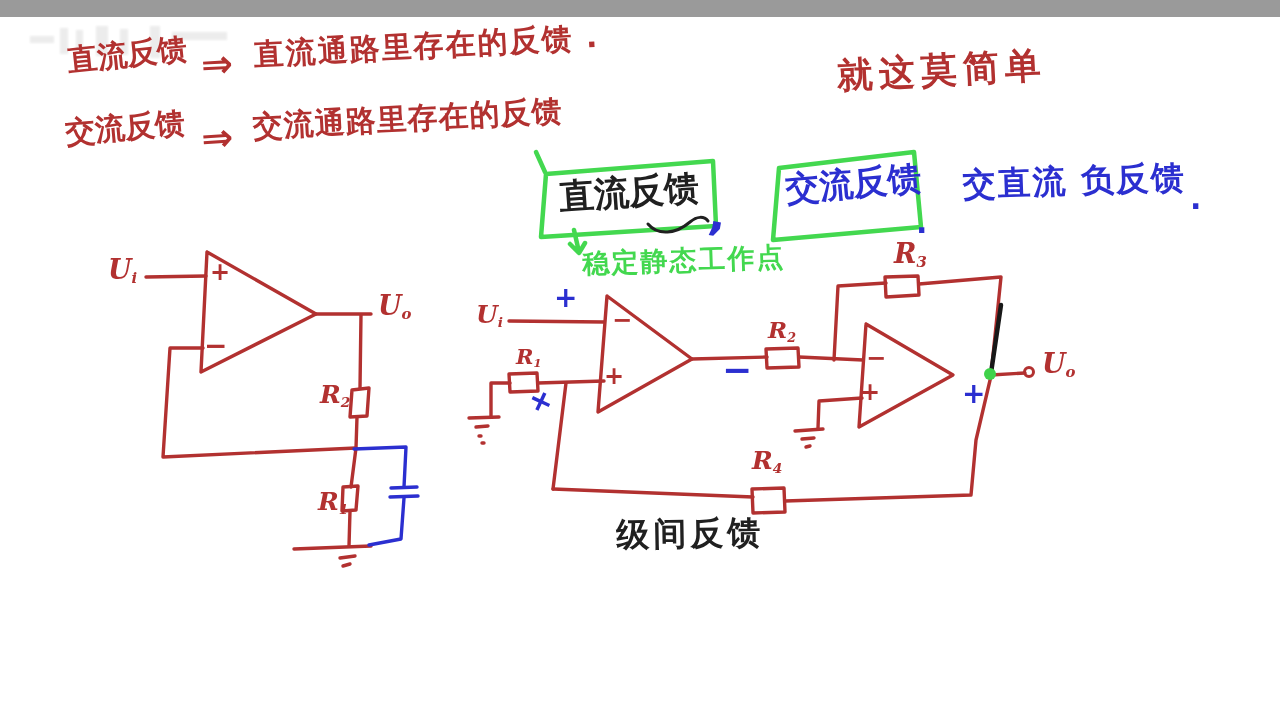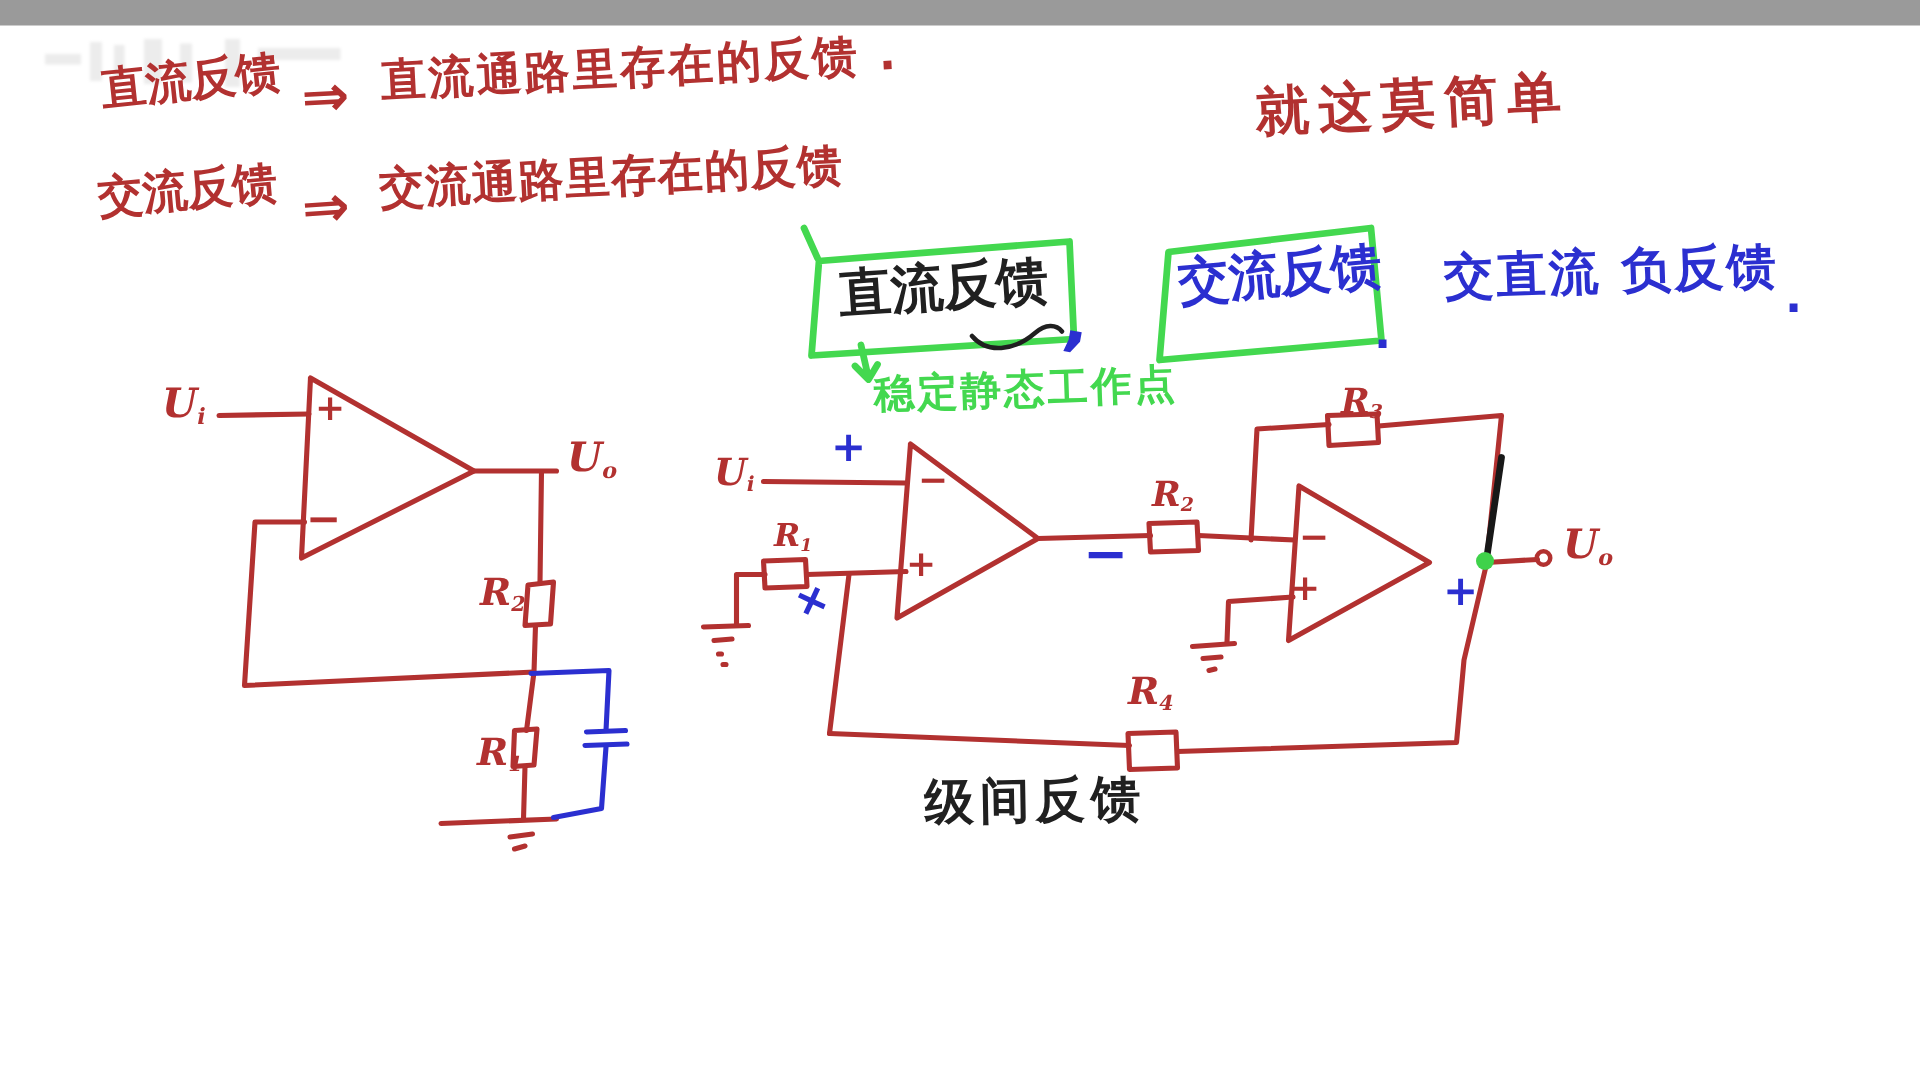--- a/index.html
+++ b/index.html
@@ -123,21 +123,21 @@
     <span>R</span><span class="sub">1</span></div>
   <div class="t sign red" style="left:210px;top:260px;font-size:24px">+</div>
   <div class="t sign red" style="left:204px;top:332px;font-size:28px">−</div>
 
   <div class="t lbl red" style="left:476px;top:302px;font-size:25px">
     <span>U</span><span class="sub">i</span></div>
   <div class="t lbl red" style="left:516px;top:346px;font-size:21px">
     <span>R</span><span class="sub">1</span></div>
   <div class="t lbl red" style="left:768px;top:318px;font-size:23px">
     <span>R</span><span class="sub">2</span></div>
-  <div class="t lbl red" style="left:894px;top:256px;font-size:23px">
+  <div class="t lbl red" style="left:894px;top:240px;font-size:27px">
     <span>R</span><span class="sub">3</span></div>
   <div class="t lbl red" style="left:752px;top:448px;font-size:25px">
     <span>R</span><span class="sub">4</span></div>
   <div class="t lbl red" style="left:1042px;top:350px;font-size:27px">
     <span>U</span><span class="sub">o</span></div>
 
   <div class="t sign red" style="left:612px;top:308px;font-size:24px">−</div>
   <div class="t sign red" style="left:604px;top:364px;font-size:24px">+</div>
   <div class="t sign red" style="left:866px;top:346px;font-size:24px">−</div>
   <div class="t sign red" style="left:860px;top:380px;font-size:24px">+</div>

